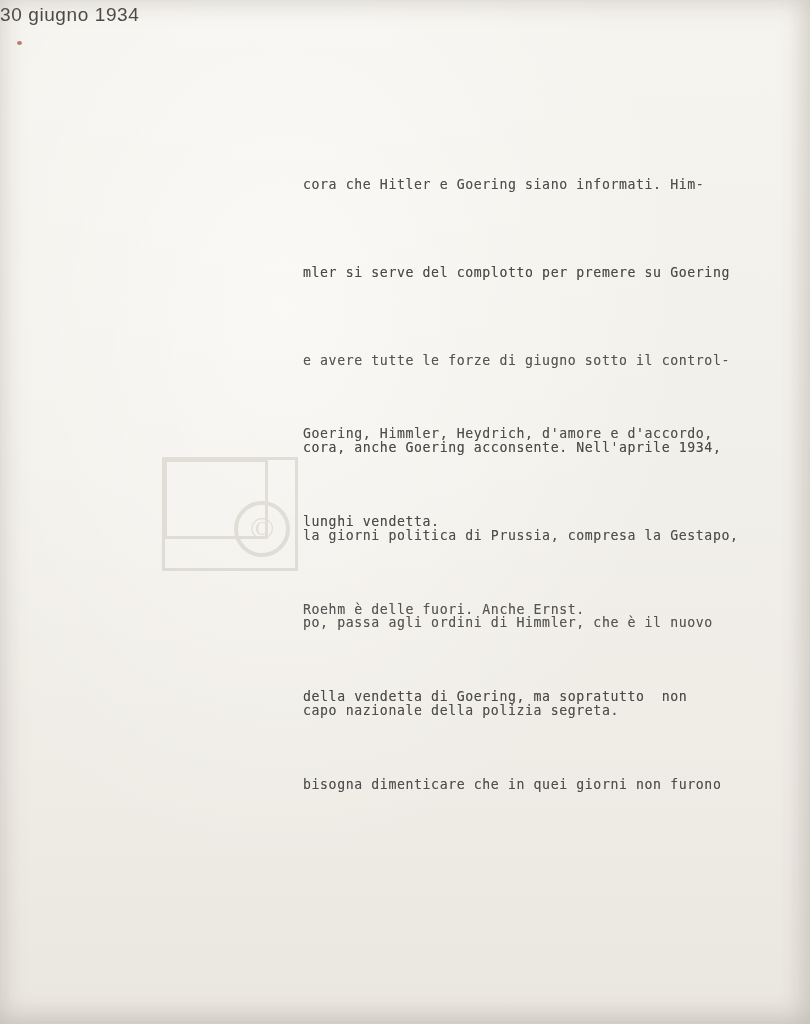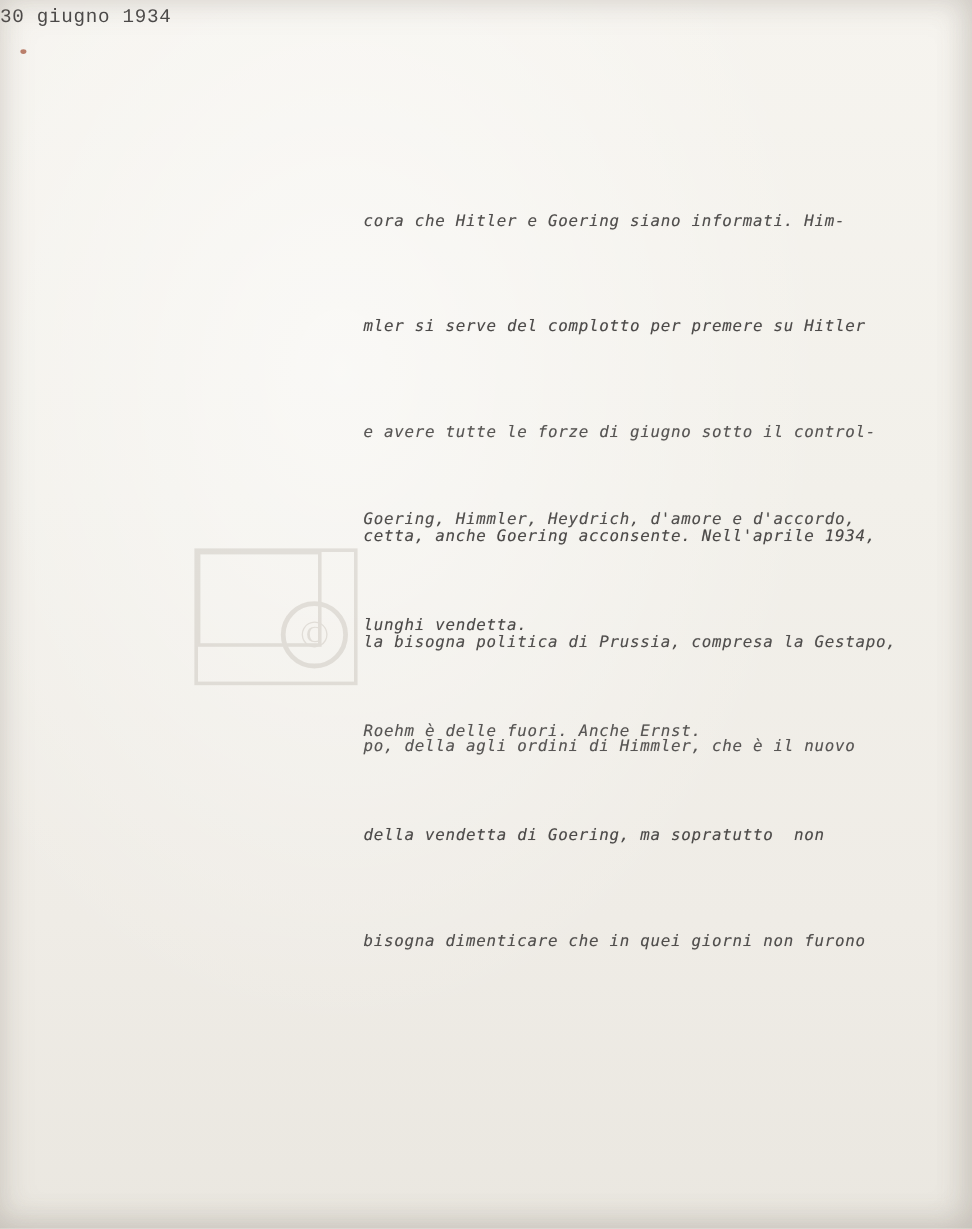--- a/index.html
+++ b/index.html
@@ -75,36 +75,35 @@
 
   #block-top {
     left: 303px;
     top: 112px;
   }
 
   #date-label {
     left: 90px;
     top: 361px;
     color: #4c4a49;
-    font-family: Liberation Mono, monospace;
-    font-size: 16px;
+    font-family: Liberation Sans, sans-serif;
+    font-size: 19px;
     line-height: 29.2px;
     letter-spacing: 0.6px;
     white-space: pre;
   }
 
   #block-bottom {
     left: 303px;
     top: 361px;
   }
 
   .line {
     display: block;
     height: 29.2px;
-    font-style: italic;
   }
 
   
   .line:nth-child(odd) { opacity: 0.97; }
   .line:nth-child(3n)  { opacity: 0.93; }
 
   
   #watermark {
     position: absolute;
     left: 150px;
@@ -169,25 +168,26 @@
 
 <div id="page">
 
   <div id="paper-texture"></div>
   <div id="corner-mark"></div>
 
   <div id="typescript">
 
     <div class="para" id="block-top">
       <span class="line">cora che Hitler e Goering siano informati. Him-</span>
-      <span class="line">mler si serve del complotto per premere su Hitler</span>
+      <span class="line">mler si serve del complotto per premere su Goering</span>
       <span class="line">e avere tutte le forze di giugno sotto il control-</span>
-      <span class="line">cetta, anche Goering acconsente. Nell'aprile 1934,</span>
-      <span class="line">la bisogna politica di Prussia, compresa la Gestapo,</span>
-      <span class="line">po, della agli ordini di Himmler, che è il nuovo</span>
+      <span class="line">cora, anche Goering acconsente. Nell'aprile 1934,</span>
+      <span class="line">la giorni politica di Prussia, compresa la Gestapo,</span>
+      <span class="line">po, passa agli ordini di Himmler, che è il nuovo</span>
+      <span class="line">capo nazionale della polizia segreta.</span>
     </div>
 
     <div id="date-label">30 giugno 1934</div>
 
     <div class="para" id="block-bottom">
       <span class="line">Goering, Himmler, Heydrich, d'amore e d'accordo,</span>
       <span class="line">lunghi vendetta.</span>
       <span class="line">Roehm è delle fuori. Anche Ernst.</span>
       <span class="line">della vendetta di Goering, ma sopratutto  non</span>
       <span class="line">bisogna dimenticare che in quei giorni non furono</span>

